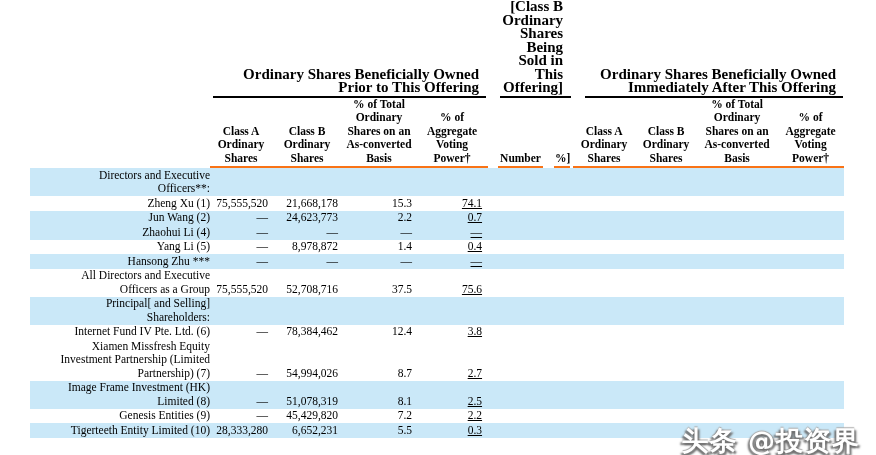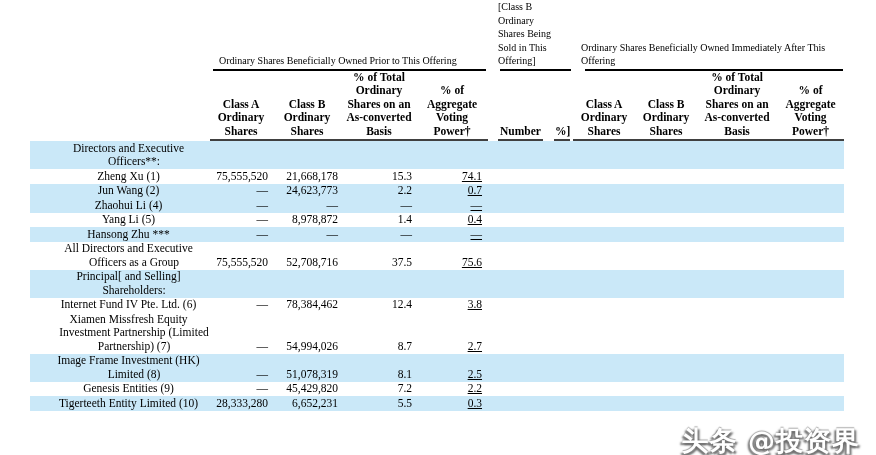--- a/index.html
+++ b/index.html
@@ -12,37 +12,37 @@
     overflow:hidden;
   }
   table.own{
     position:absolute;left:30px;top:0;
     width:814px;
     border-collapse:collapse;
     table-layout:fixed;
   }
   th,td{margin:0;padding:0;font-weight:normal;}
   
-  tr.group-row th{vertical-align:bottom;font-weight:normal;font-size:10px;line-height:13.5px;text-align:left;}
+  tr.group-row th{vertical-align:bottom;font-weight:bold;font-size:15px;line-height:13.5px;text-align:right;}
   .gtext{padding:0 9px;}
   th.g2 .gtext{padding:0 10px;}
   th.g3 .gtext{padding:0 8px;}
   .grule{border-top:2px solid #000;height:0;margin:1px 2px 0 3px;}
   th.g2 .grule{margin-left:12px;}
   th.g3 .grule{margin-left:12px;margin-right:1px;}
   
   tr.leaf-row th{height:66px;vertical-align:bottom;font-weight:bold;font-size:11.5px;line-height:13.5px;text-align:center;}
-  tr.leaf-row .hd{border-bottom:2px solid #404040;padding:0 1px 1px;}
+  tr.leaf-row .hd{border-bottom:2px solid #f97316;padding:0 1px 1px;}
   tr.leaf-row th.n-col .hd{margin:0 3px 0 10px;}
   tr.leaf-row th.pctb-col .hd{margin:0 3px 0 8px;}
   
   tbody td{vertical-align:bottom;font-size:11.5px;line-height:13.5px;padding-top:.5px;padding-bottom:.5px;}
   tbody tr.stripe{background:#cae8f8;}
   tbody tr.bold{font-weight:bold;}
-  td.label{text-align:center;padding-left:28px;text-indent:-11px;}
+  td.label{text-align:right;padding-left:28px;text-indent:-11px;}
   td.num{text-align:right;padding-right:4px;white-space:nowrap;}
   td.c3{padding-right:6px;text-decoration:underline;}
   
   .watermark{
     position:absolute;right:16px;bottom:1px;
     font-family:"DejaVu Sans", sans-serif;
     font-weight:bold;font-size:27px;line-height:1;
     color:#fff;letter-spacing:1px;white-space:nowrap;
     text-shadow:-2px 2px 2px #6f6f6f, 2px 2px 2px #6f6f6f, 0 -1px 1px #aaa;
   }

